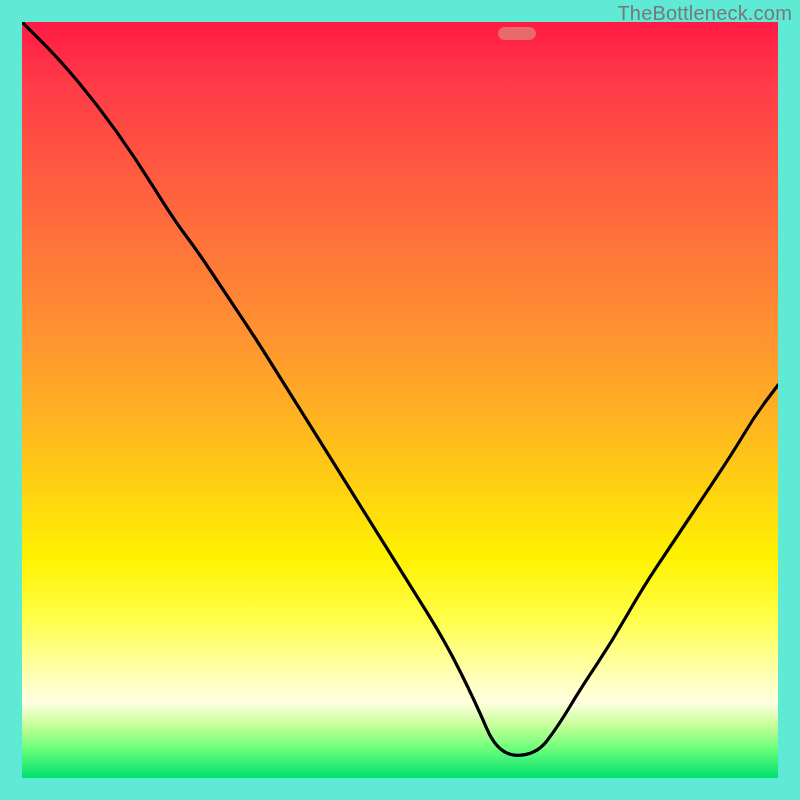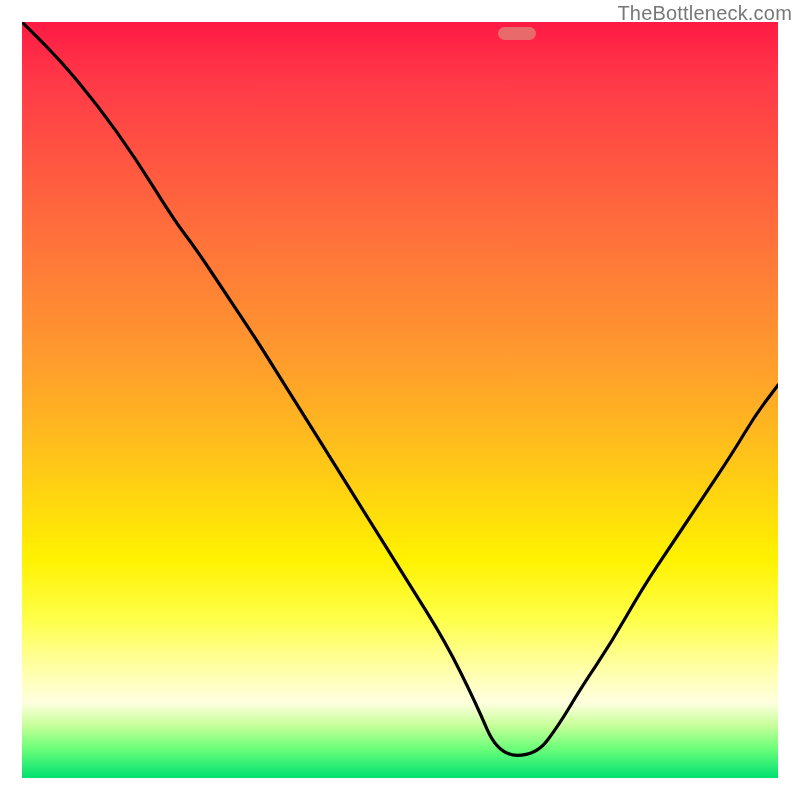--- a/index.html
+++ b/index.html
@@ -8,21 +8,21 @@
     width: 800px;
     height: 800px;
     background: #000;
     overflow: hidden;
     font-family: Arial, Helvetica, sans-serif;
   }
   .frame {
     position: relative;
     width: 800px;
     height: 800px;
-    background: #ffffff;
+    background: #5eead4;
   }
   
   .plot {
     position: absolute;
     left: 22px;
     top: 22px;
     width: 756px;   
     height: 756px;
     
     background: linear-gradient(to bottom,

